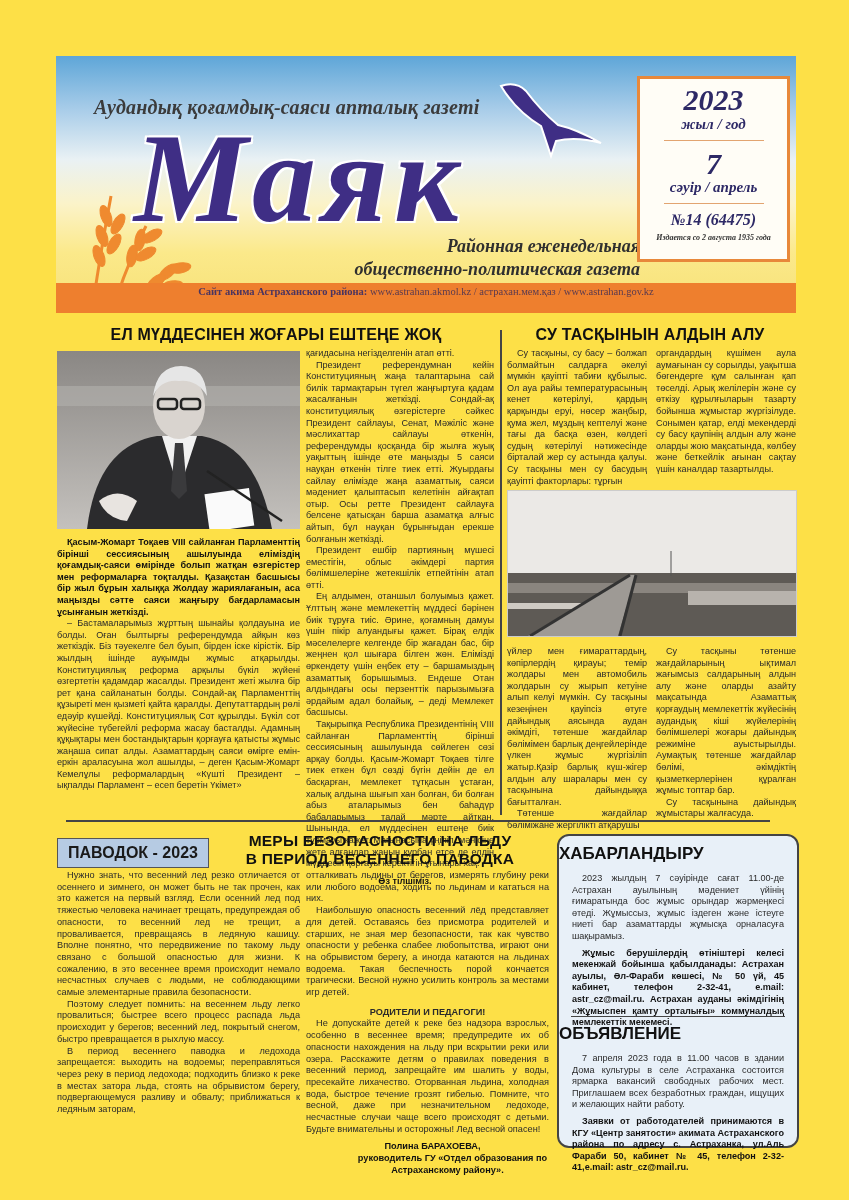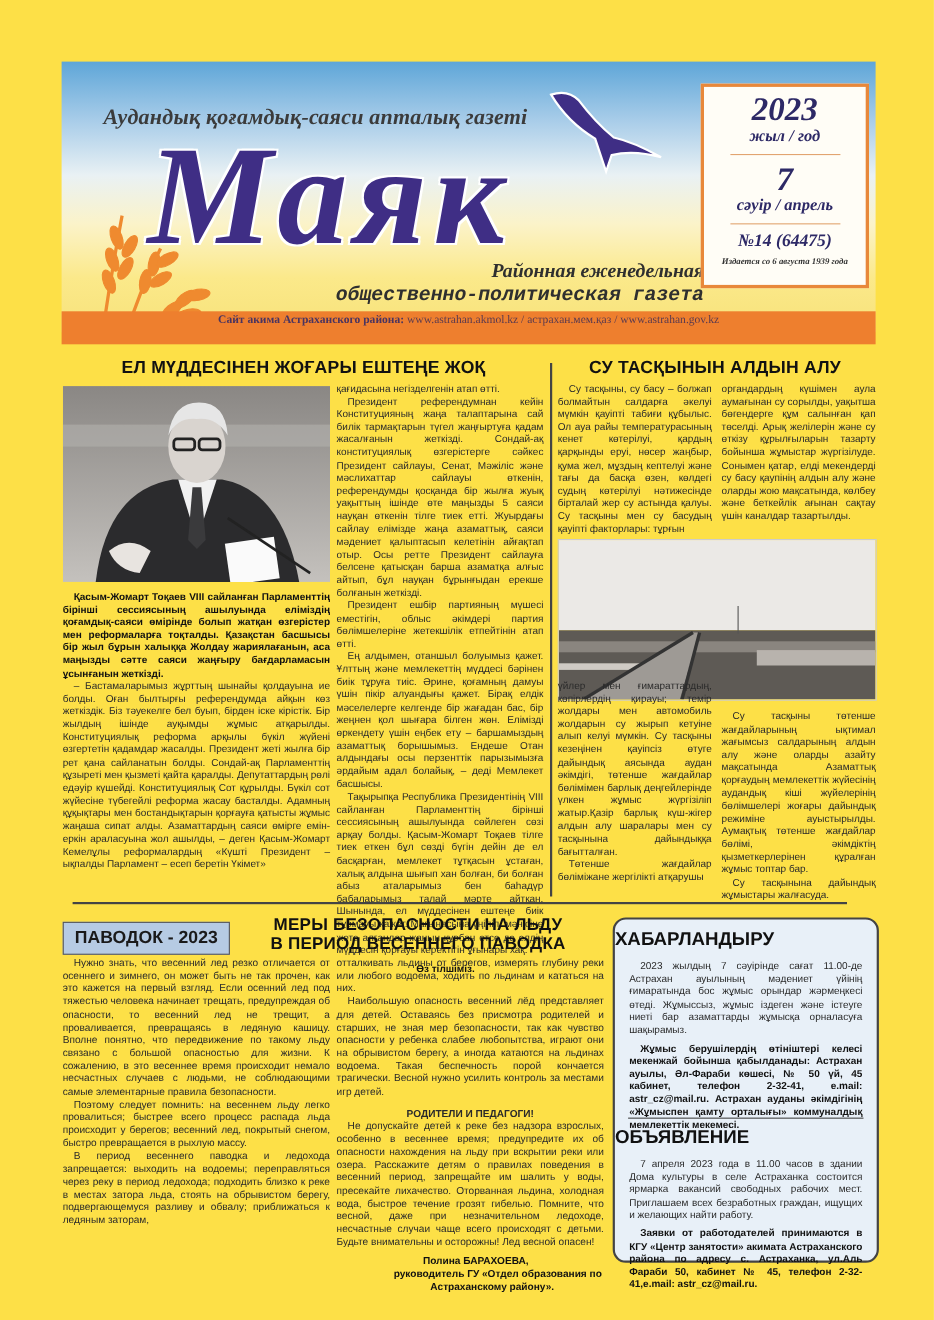--- a/index.html
+++ b/index.html
@@ -6,21 +6,21 @@
   body { width:849px; height:1200px; position:relative; overflow:hidden; font-family:"Liberation Sans", sans-serif; color:#222; }
   .page { position:absolute; left:0; top:0; width:849px; height:1200px; background:#fde047; }
 
   
   .masthead { position:absolute; left:56px; top:56px; width:740px; height:246px; overflow:hidden;
     background:linear-gradient(to bottom, #5ea6d8 0%, #a9cde9 22%, #e9f1f4 42%, #fbf3c9 60%, #fbe98a 80%, #f7e27a 100%); }
   .masthead .subtitle-kz { position:absolute; left:38px; top:40px; font-family:"Liberation Serif", serif; font-style:italic; font-weight:bold; font-size:20px; color:#3b3b3b; letter-spacing:0.2px; }
   .masthead .logo { position:absolute; left:78px; top:58px; font-family:"Liberation Serif", serif; font-style:italic; font-weight:bold; font-size:128px; color:#3f2e85; letter-spacing:6px;
     text-shadow: 2px 2px 0 #fff, -2px -2px 0 #fff, 2px -2px 0 #fff, -2px 2px 0 #fff; line-height:1; }
   .masthead .subtitle-ru1 { position:absolute; left:344px; top:180px; font-family:"Liberation Serif", serif; font-style:italic; font-weight:bold; font-size:18px; color:#2f2f2f; text-align:right; width:240px; }
-  .masthead .subtitle-ru2 { position:absolute; left:240px; top:203px; font-family:Liberation Mono, monospace; font-style:italic; font-weight:bold; font-size:18px; color:#2f2f2f; text-align:right; width:344px; }
+  .masthead .subtitle-ru2 { position:absolute; left:240px; top:203px; font-family:Liberation Serif, serif; font-style:italic; font-weight:bold; font-size:18px; color:#2f2f2f; text-align:right; width:344px; }
   .wheat { position:absolute; left:0; top:100px; width:140px; height:200px; }
   .eagle { position:absolute; left:440px; top:25px; width:110px; height:90px; }
 
   .date-box { position:absolute; left:581px; top:20px; width:147px; height:180px; background:#fffdf6; border:3px solid #e8883a; border-radius:0; text-align:center; font-family:"Liberation Serif", serif; font-style:italic; font-weight:bold; color:#2d2966; }
   .date-box .year { font-size:30px; margin-top:4px; line-height:1.1; }
   .date-box .year-label { font-size:15px; line-height:1.1; }
   .date-box .sep { width:100px; height:1px; background:#e2a470; margin:7px auto; }
   .date-box .day { font-size:30px; line-height:1.05; }
   .date-box .month { font-size:15px; line-height:1.1; }
   .date-box .issue { font-size:16px; margin-top:2px; }
@@ -85,21 +85,21 @@
     <div class="subtitle-ru2">общественно-политическая газета</div>
 
     <div class="date-box">
       <div class="year">2023</div>
       <div class="year-label">жыл / год</div>
       <div class="sep"></div>
       <div class="day">7</div>
       <div class="month">сәуір / апрель</div>
       <div class="sep"></div>
       <div class="issue">№14 (64475)</div>
-      <div class="since">Издается со 6 августа 1939 года</div>
+      <div class="since">Издается со 2 августа 1935 года</div>
     </div>
   </div>
   <div class="site-bar">
     <b>Сайт акима Астраханского района:</b>
     <span>www.astrahan.akmol.kz / астрахан.мем.қаз / www.astrahan.gov.kz</span>
   </div>
 
   <div class="headline" style="left:56px; top:326px; width:440px;">ЕЛ МҮДДЕСІНЕН ЖОҒАРЫ ЕШТЕҢЕ ЖОҚ</div>
   <div class="photo" style="left:57px; top:351px; width:243px; height:178px;">
     <svg width="243" height="178" viewBox="0 0 243 178">
@@ -151,21 +151,21 @@
       <rect y="82" width="288" height="63" fill="#5e5a55"></rect>
       <rect y="92" width="288" height="10" fill="#8a857f"></rect>
       <rect y="112" width="120" height="6" fill="#cfcac4"></rect>
       <rect x="180" y="100" width="108" height="14" fill="#b8b3ad"></rect>
       <path d="M20 145 L122 84 L128 84 L110 145 Z" fill="#9e9a95"></path>
       <path d="M22 145 L122 84" stroke="#333" stroke-width="3"></path>
       <path d="M112 145 L128 84" stroke="#333" stroke-width="3"></path>
       <line x1="163" y1="60" x2="163" y2="85" stroke="#555" stroke-width="1"></line>
     </svg>
   </div>
-  <div class="col" style="left:507px; top:618px; width:140px;">
+  <div class="col" style="left:507px; top:646px; width:140px;">
     <p class="noindent">үйлер мен ғимараттардың, көпірлердің қирауы; темір жолдары мен автомобиль жолдарын су жырып кетуіне алып келуі мүмкін. Су тасқыны кезеңінен қауіпсіз өтуге дайындық аясында аудан әкімдігі, төтенше жағдайлар бөлімімен барлық деңгейлерінде үлкен жұмыс жүргізіліп жатыр.Қазір барлық күш-жігер алдын алу шаралары мен су тасқынына дайындыққа бағытталған.</p>
     <p>Төтенше жағдайлар бөліміжане жергілікті атқарушы</p>
   </div>
   <div class="col" style="left:656px; top:646px; width:140px;">
     <p>Су тасқыны төтенше жағдайларының ықтимал жағымсыз салдарының алдын алу және оларды азайту мақсатында Азаматтық қорғаудың мемлекеттік жүйесінің аудандық кіші жүйелерінің бөлімшелері жоғары дайындық режиміне ауыстырылды. Аумақтық төтенше жағдайлар бөлімі, әкімдіктің қызметкерлерінен құралған жұмыс топтар бар.</p>
     <p>Су тасқынына дайындық жұмыстары жалғасуда.</p>
   </div>
 
   <div class="hline" style="left:66px; top:820px; width:704px;"></div>
 

